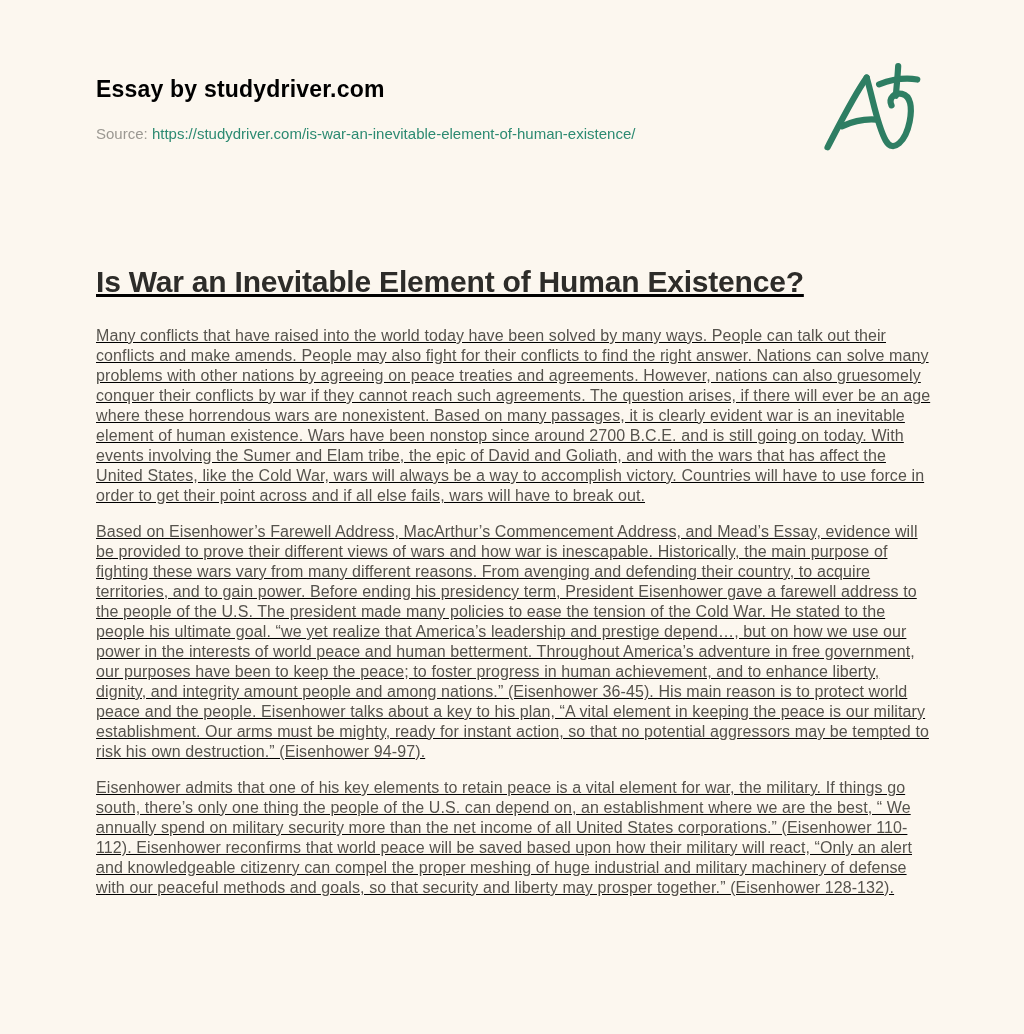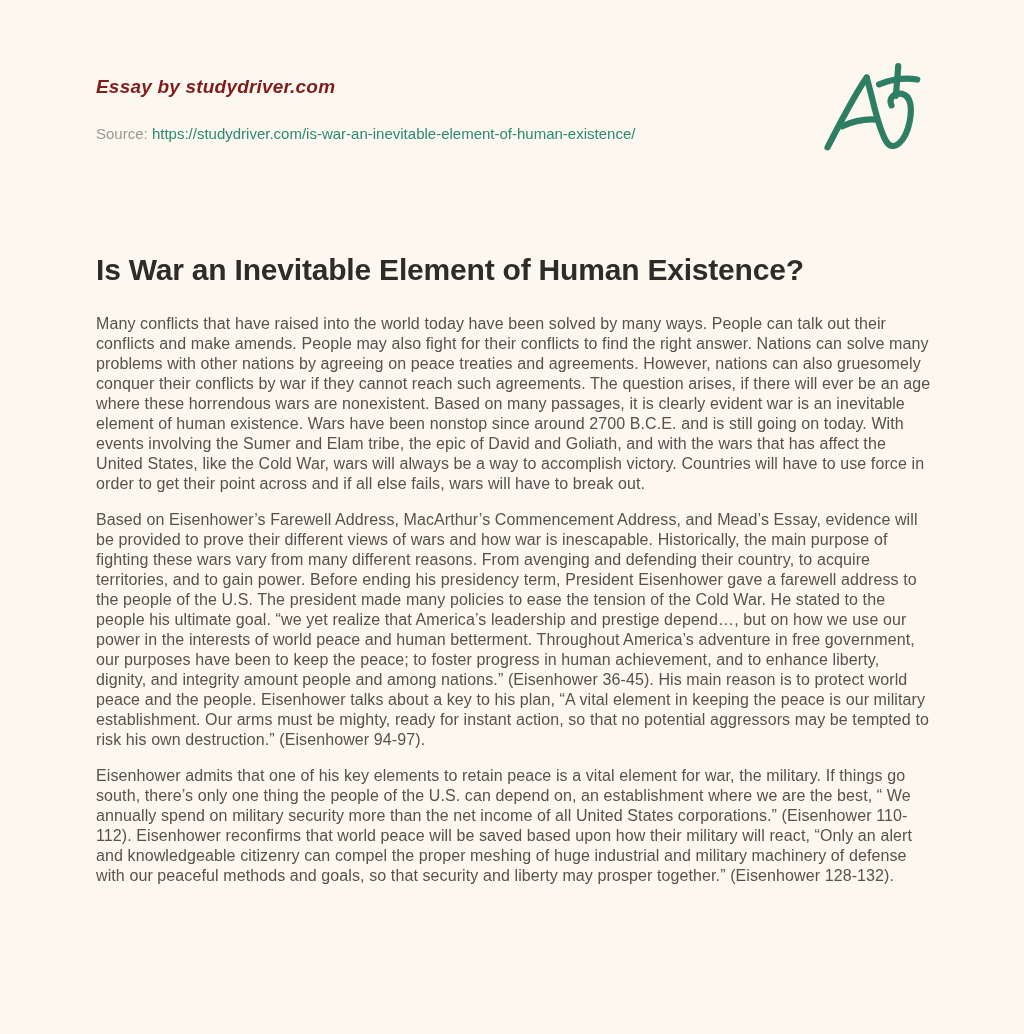--- a/index.html
+++ b/index.html
@@ -13,25 +13,24 @@
   .page {
     position: relative;
     width: 1024px;
     height: 1034px;
     background: #fcf7ef;
   }
   .site-title {
     position: absolute;
     top: 76px;
     left: 96px;
-    font-size: 19px;
+    font-size: 23px;
     font-weight: 700;
-    color: #7f1d1d;
+    color: #000000;
     letter-spacing: 0.2px;
-    font-style: italic;
   }
   .source-line {
     position: absolute;
     top: 125px;
     left: 96px;
     font-size: 15px;
     color: #9b9892;
   }
   .source-line a {
     color: #2c8a71;
@@ -39,23 +38,24 @@
   }
   .logo {
     position: absolute;
     top: 62px;
     left: 818px;
     width: 105px;
     height: 100px;
   }
   .article {
     position: absolute;
-    top: 250px;
+    top: 262px;
     left: 96px;
     width: 838px;
+    text-decoration: underline;
   }
   .article-title {
     font-size: 30px;
     line-height: 40px;
     font-weight: 700;
     color: #2d2c29;
     letter-spacing: -0.2px;
     margin-bottom: 24px;
   }
   .article p {

